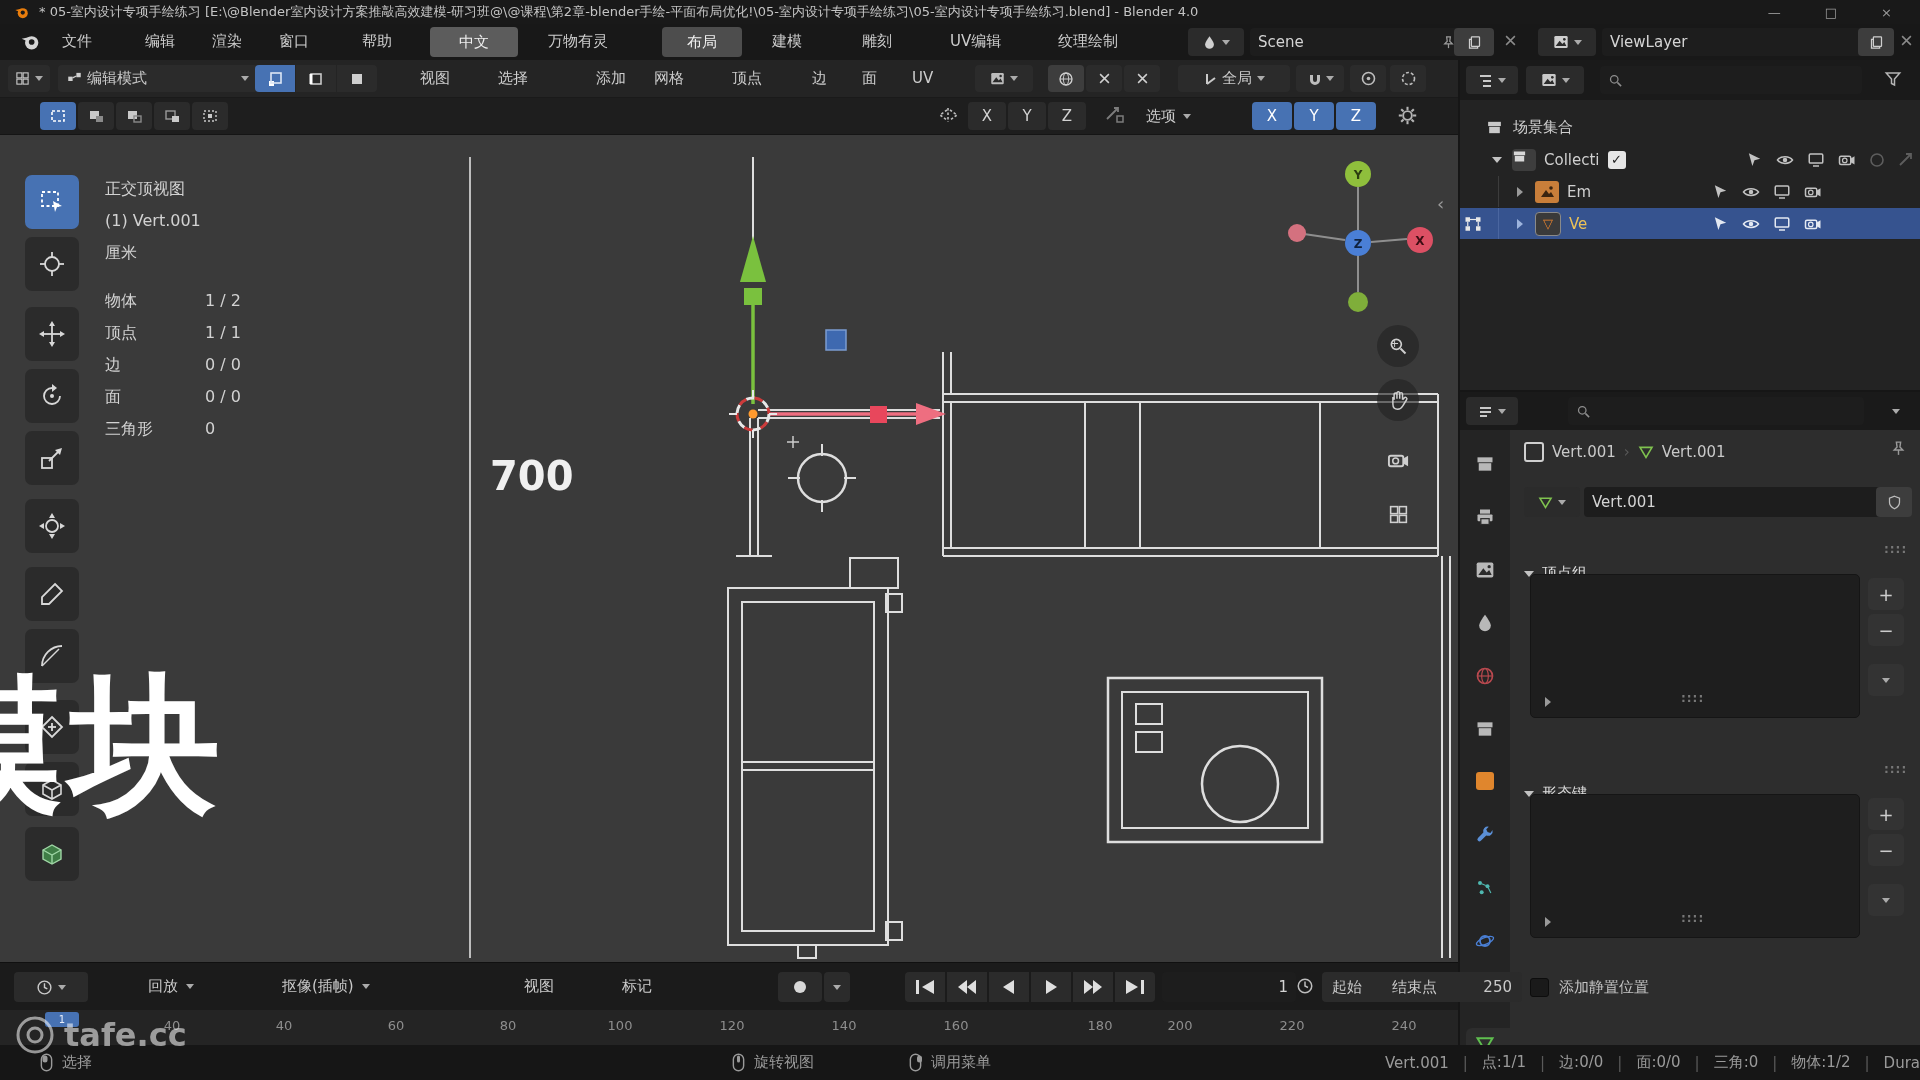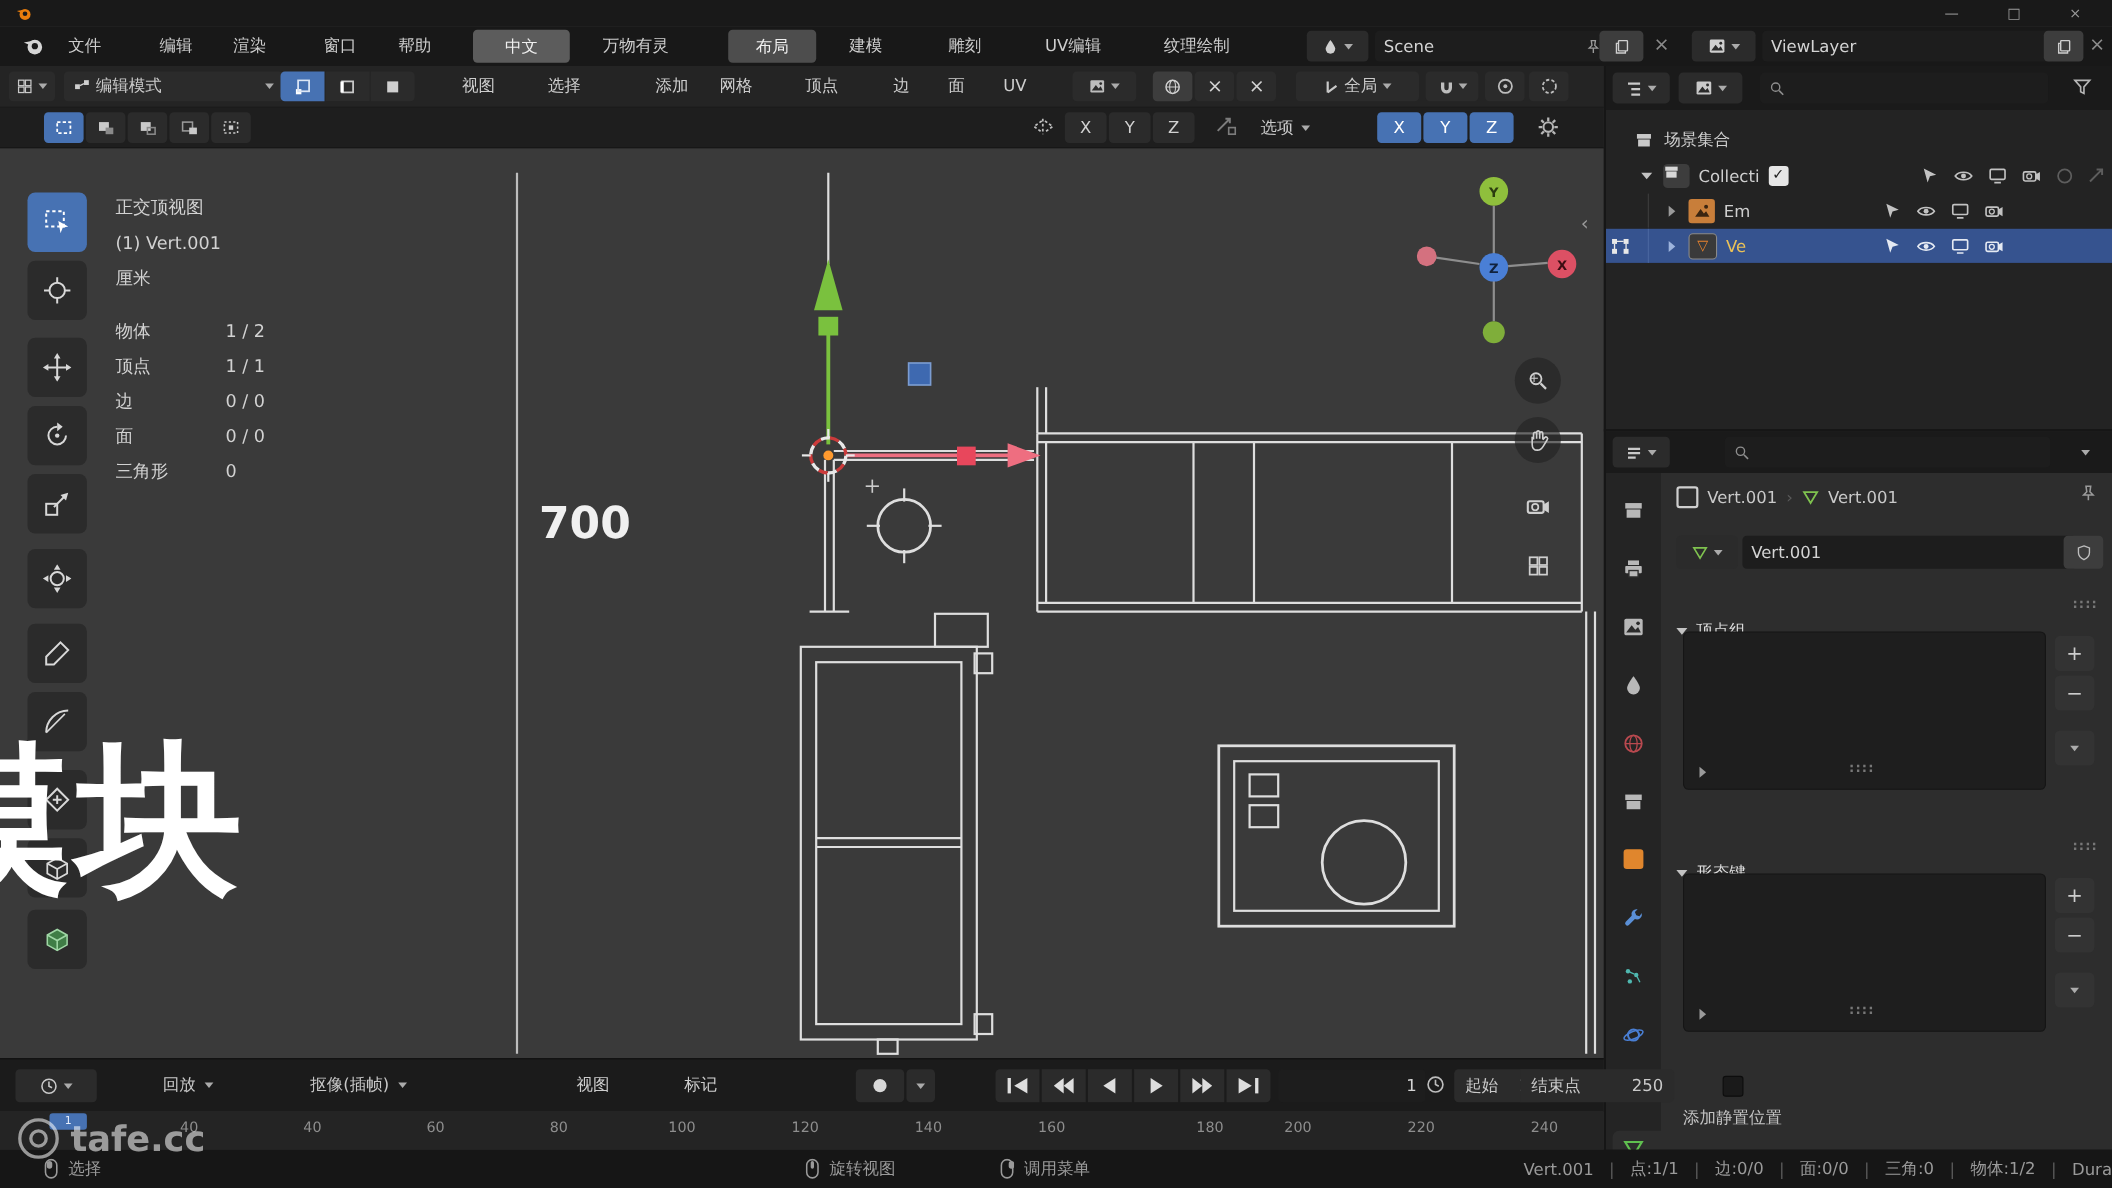--- a/index.html
+++ b/index.html
@@ -181,37 +181,38 @@
         </symbol>
   </defs>
 </svg>
 
 <div class="abs row" style="left:0;top:0;width:1920px;height:24px;background:#191919;">
   <span class="i" style="margin-left:14px;color:#e87d0d">
         <svg width="15" height="15">
           <use href="#sy-blender"></use>
         </svg>
       </span>
+  <span style="margin-left:10px;font-size:13px;color:#c4c4c4;white-space:nowrap;">* 05-室内设计专项手绘练习 [E:\@Blender室内设计方案推敲高效建模-研习班@\@课程\第2章-blender手绘-平面布局优化!\05-室内设计专项手绘练习\05-室内设计专项手绘练习.blend] - Blender 4.0</span>
   <span style="margin-left:auto;margin-right:28px;color:#9a9a9a;font-size:13px;display:flex;gap:44px;">
     <span>—</span>
     <span>□</span>
     <span>×</span>
   </span>
 </div>
 
 <div class="abs" style="left:0;top:24px;width:1920px;height:36px;background:#181818;">
   <span class="abs i" style="left:20px;top:8px;color:#d5d5d5">
         <svg width="20" height="20">
           <use href="#sy-blender"></use>
         </svg>
       </span>
   <span class="abs menu" style="left:62px;top:8px;">文件</span>
   <span class="abs menu" style="left:145px;top:8px;">编辑</span>
   <span class="abs menu" style="left:212px;top:8px;">渲染</span>
-  <span class="abs menu" style="left:294px;top:8px;">窗口</span>
+  <span class="abs menu" style="left:279px;top:8px;">窗口</span>
   <span class="abs menu" style="left:362px;top:8px;">帮助</span>
 
   <span class="abs chip" style="left:430px;top:3px;width:88px;height:30px;background:#5c5c5c;color:#efefef;">中文</span>
   <span class="abs menu" style="left:548px;top:8px;">万物有灵</span>
   <span class="abs chip" style="left:662px;top:3px;width:80px;height:30px;background:#4d4d4d;color:#efefef;">布局</span>
   <span class="abs menu" style="left:772px;top:8px;">建模</span>
   <span class="abs menu" style="left:862px;top:8px;">雕刻</span>
   <span class="abs menu" style="left:950px;top:8px;">UV编辑</span>
   <span class="abs menu" style="left:1058px;top:8px;">纹理绘制</span>
 
@@ -908,21 +909,21 @@
   <div class="listbox" style="left:70px;top:402px;width:328px;height:142px;">
     <span class="tri-right abs" style="left:14px;top:122px;"></span>
     <span class="abs grip" style="left:150px;top:116px;">::::</span>
   </div>
   <span class="sq-ctl" style="left:408px;top:406px;">+</span>
   <span class="sq-ctl" style="left:408px;top:442px;">−</span>
   <span class="sq-ctl" style="left:408px;top:492px;">
         <span class="chev"></span>
       </span>
 
-  <div class="abs row" style="left:70px;top:586px;gap:10px;flex-direction:column;">
+  <div class="abs row" style="left:70px;top:586px;gap:10px;">
     <span style="width:17px;height:17px;background:#1a1a1a;border:1px solid #0d0d0d;border-radius:3px;"></span>
     <span style="color:#c3c3c3">添加静置位置</span>
   </div>
 
   <div class="abs panel-h" style="left:64px;top:636px;">
     <span class="tri-right"></span>
     <span>UV贴图</span>
   </div>
 </div>
 

